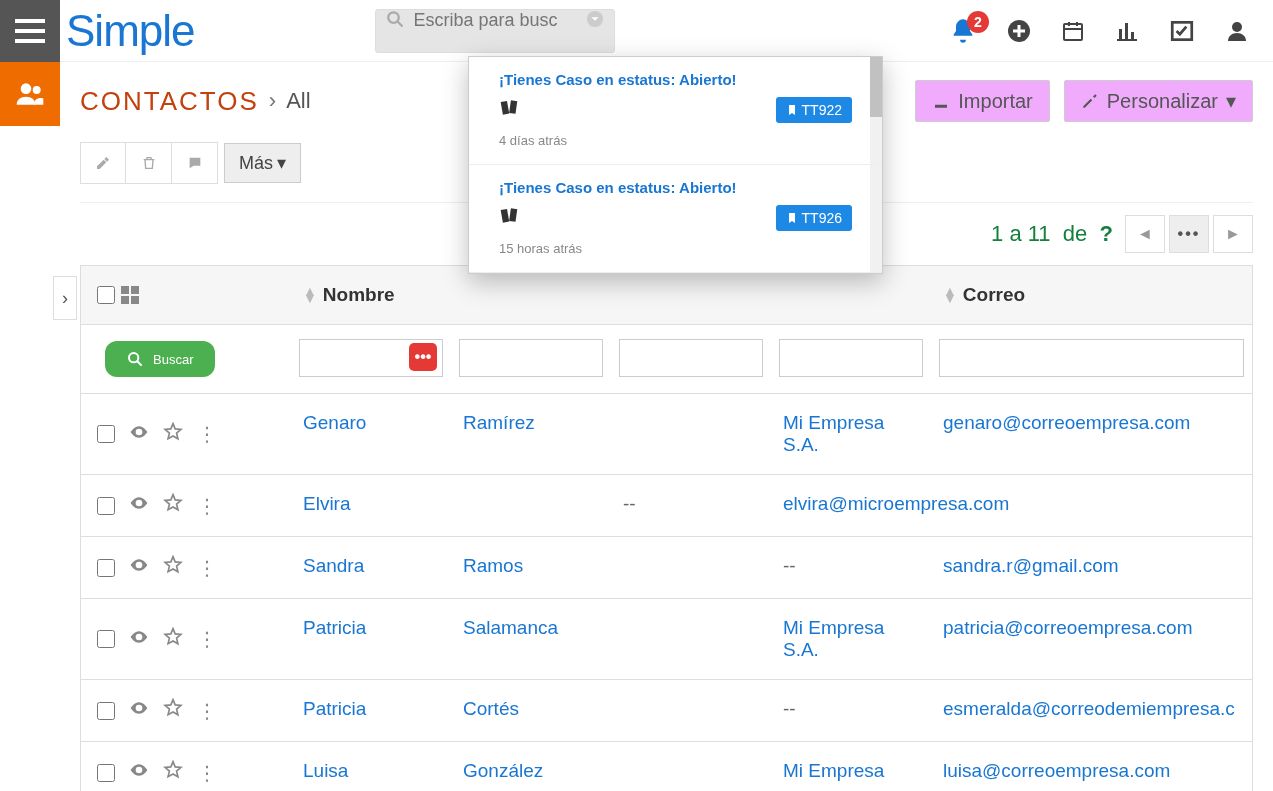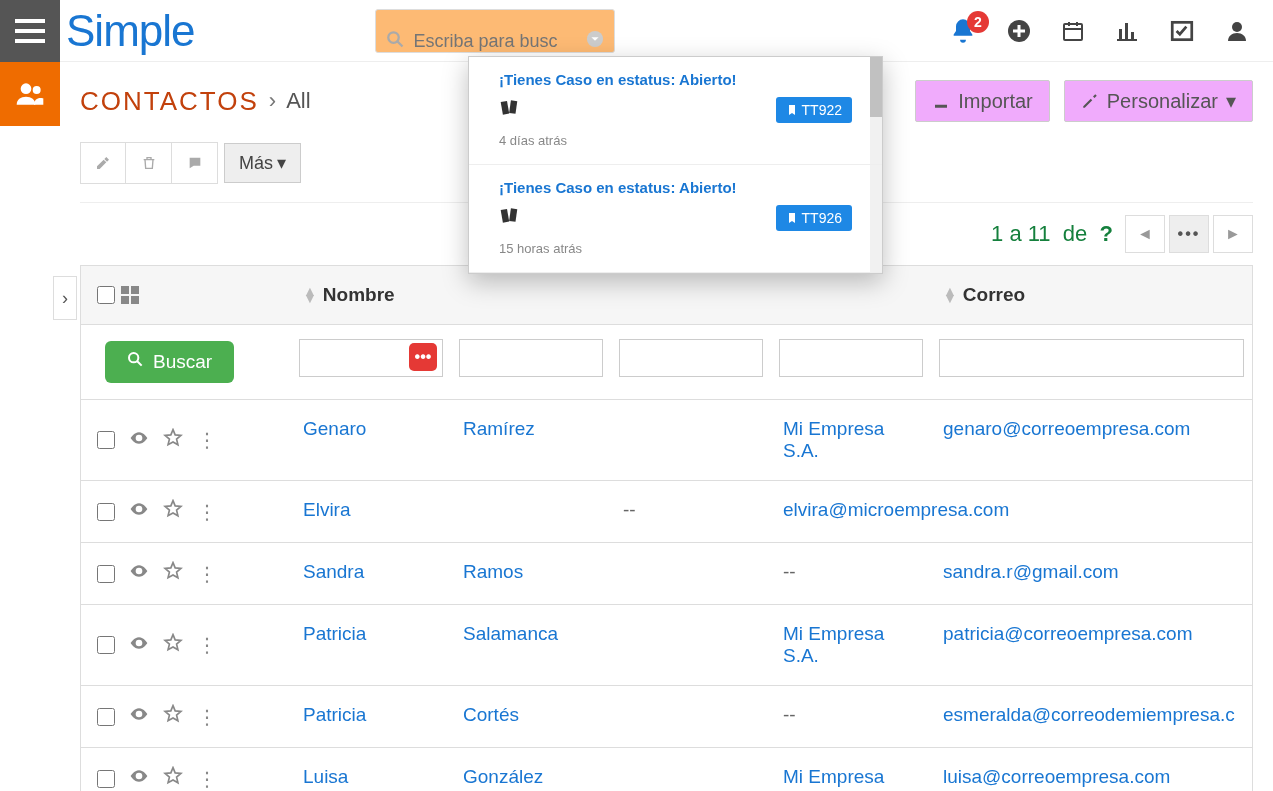--- a/index.html
+++ b/index.html
@@ -5,21 +5,21 @@
 * { box-sizing: border-box; margin: 0; padding: 0; }
 body { font-family: -apple-system, BlinkMacSystemFont, "Segoe UI", Arial, sans-serif; color: #333; background: #fff; overflow-x: hidden; }
 a { text-decoration: none; }
 
 
 .topbar { display: flex; align-items: center; height: 62px; padding: 0 12px 0 0; border-bottom: 1px solid #eee; position: relative; }
 .hamburger { width: 60px; height: 62px; background: #555; color: #fff; display: flex; align-items: center; justify-content: center; font-size: 28px; cursor: pointer; }
 .hamburger svg { fill: #fff; }
 .logo { display: flex; align-items: center; margin-left: 6px; }
 .logo-text { font-size: 44px; font-weight: 500; color: #1976d2; letter-spacing: -1px; }
-.search-wrap { margin-left: 180px; width: 240px; height: 44px; border: 1px solid #ddd; border-radius: 3px; display: flex; align-items: flex-end; padding: 0 10px; background: #fdba74; }
+.search-wrap { margin-left: 180px; width: 240px; height: 44px; border: 1px solid #ddd; border-radius: 3px; display: flex; align-items: flex-start; padding: 0 10px; background: #e5e5e5; }
 .search-wrap .sicon { color: #aaa; margin-right: 10px; }
 .search-wrap input { border: none; outline: none; font-size: 18px; color: #666; width: 150px; background: transparent; }
 .search-wrap .chev { color: #bbb; margin-left: auto; }
 .top-icons { margin-left: auto; display: flex; align-items: center; gap: 30px; padding-right: 12px; }
 .top-icon { color: #444; font-size: 22px; position: relative; cursor: pointer; display:flex; align-items:center; justify-content:center; }
 .bell { color: #1976d2; }
 .badge { position: absolute; top: -6px; right: -12px; background: #e53935; color: #fff; border-radius: 50%; width: 22px; height: 22px; font-size: 14px; font-weight: bold; display: flex; align-items: center; justify-content: center; }
 
 
 .leftrail { position: absolute; left: 0; top: 62px; width: 60px; height: 64px; background: #ef6c00; color: #fff; display: flex; align-items: center; justify-content: center; font-size: 28px; }
@@ -65,21 +65,21 @@
 .col-name { width: 160px; }
 .col-last { width: 160px; }
 .col-mid { width: 160px; }
 .col-company { width: 160px; }
 .col-email { flex: 1; }
 .th { font-weight: 600; color: #333; display:flex; align-items:center; gap:6px;}
 .sort { color: #bbb; font-size: 14px; display:flex; flex-direction:column; line-height:7px;}
 
 .filter-row { display: flex; background: #fff; border-bottom: 1px solid #ddd; padding: 10px 0; }
 .filter-row .col-check { padding: 6px 16px; }
-.buscar-btn { background: #4caf50; color: #fff; border: none; padding: 10px 22px; font-size: 19px; display: flex; gap: 10px; cursor: pointer; border-radius: 6px; font-weight:500;}
+.buscar-btn { background: #4caf50; color: #fff; border: none; padding: 10px 22px; font-size: 13px; display: flex; align-items: center; gap: 10px; cursor: pointer; border-radius: 12px; font-weight:500;}
 .finput-wrap { padding: 4px 8px; position: relative; }
 .finput { width: 100%; height: 38px; border: 1px solid #ccc; padding: 4px 8px; }
 .fdots { position: absolute; right: 14px; top: 8px; background: #e53935; color: #fff; width: 28px; height: 28px; border-radius: 5px; display: flex; align-items: center; justify-content: center; font-size: 16px; font-weight:bold;}
 
 .trow { display: flex; border-bottom: 1px solid #ddd; }
 .row-icons { display: flex; align-items: center; gap: 14px; }
 .row-icons .ri { color: #888; cursor: pointer; font-size:18px;}
 .link { color: #1976d2; font-size: 19px; }
 .dash { color: #666; }
 input[type=checkbox]{ width:18px; height:18px; }

